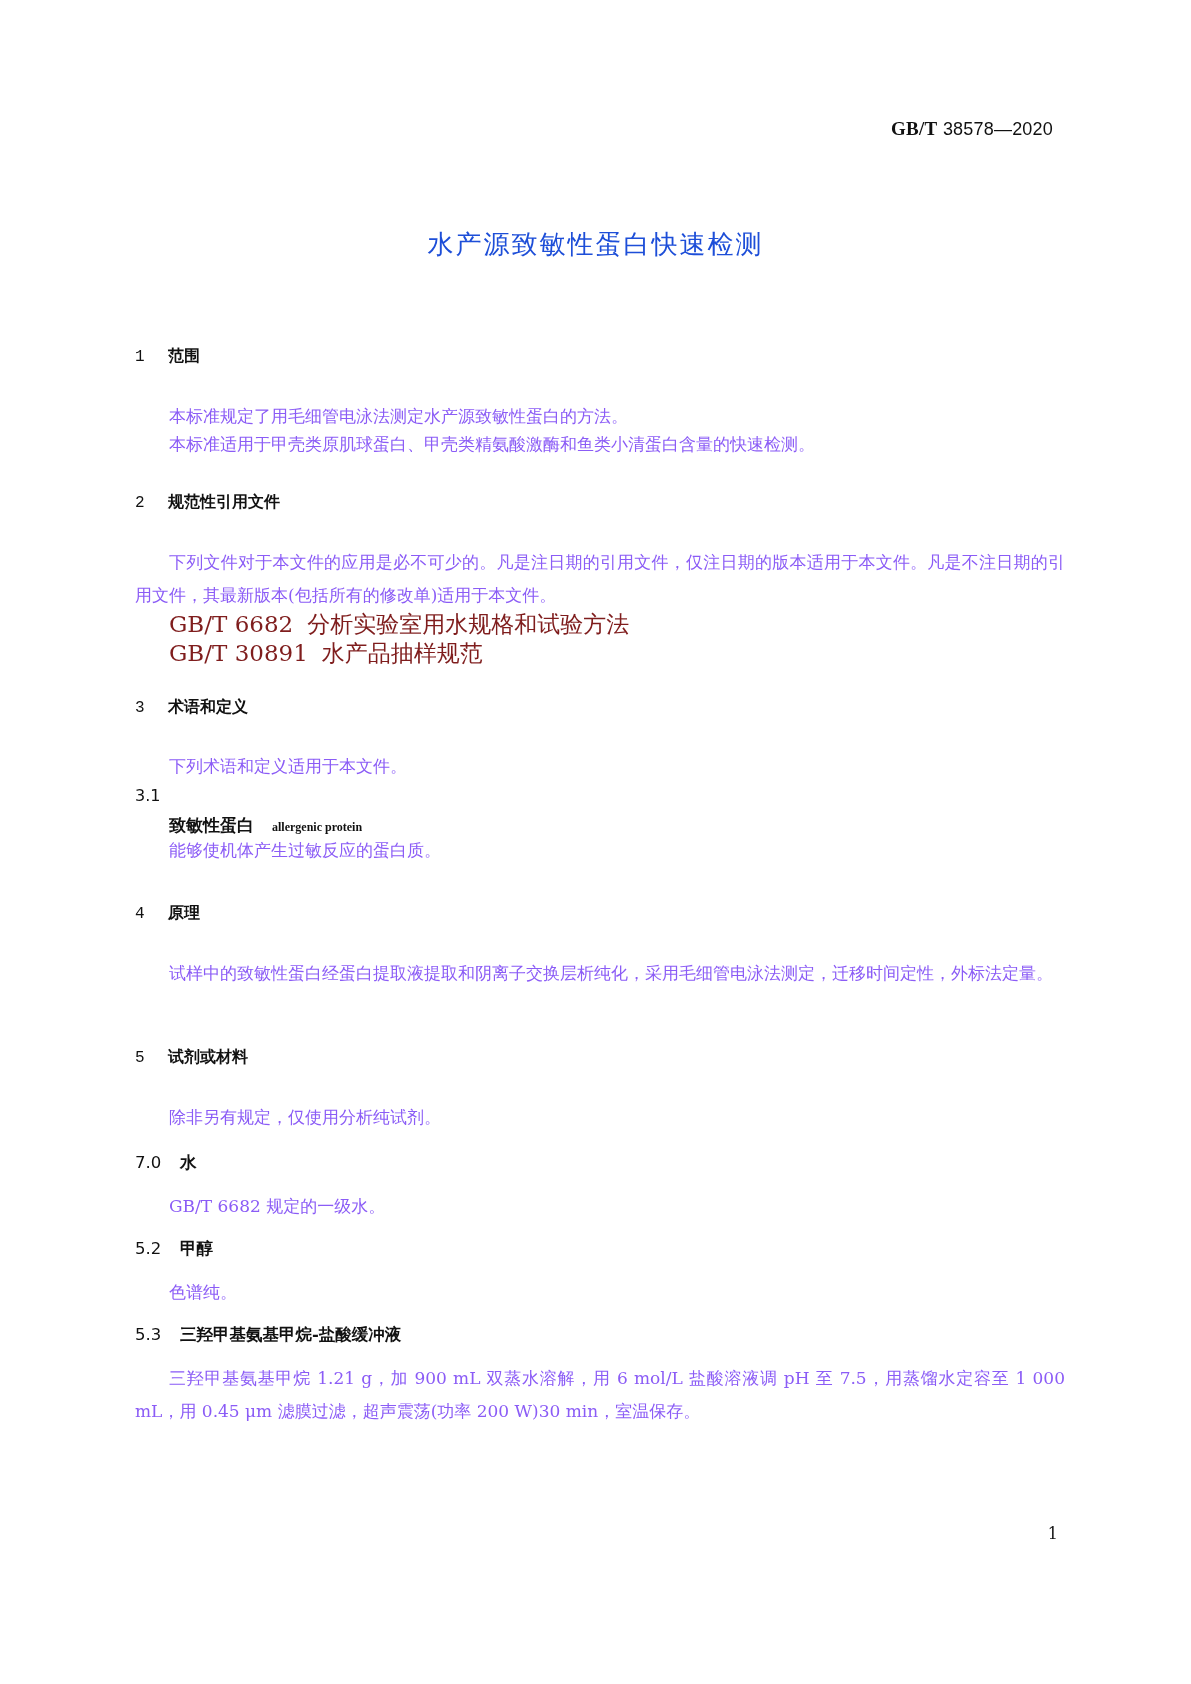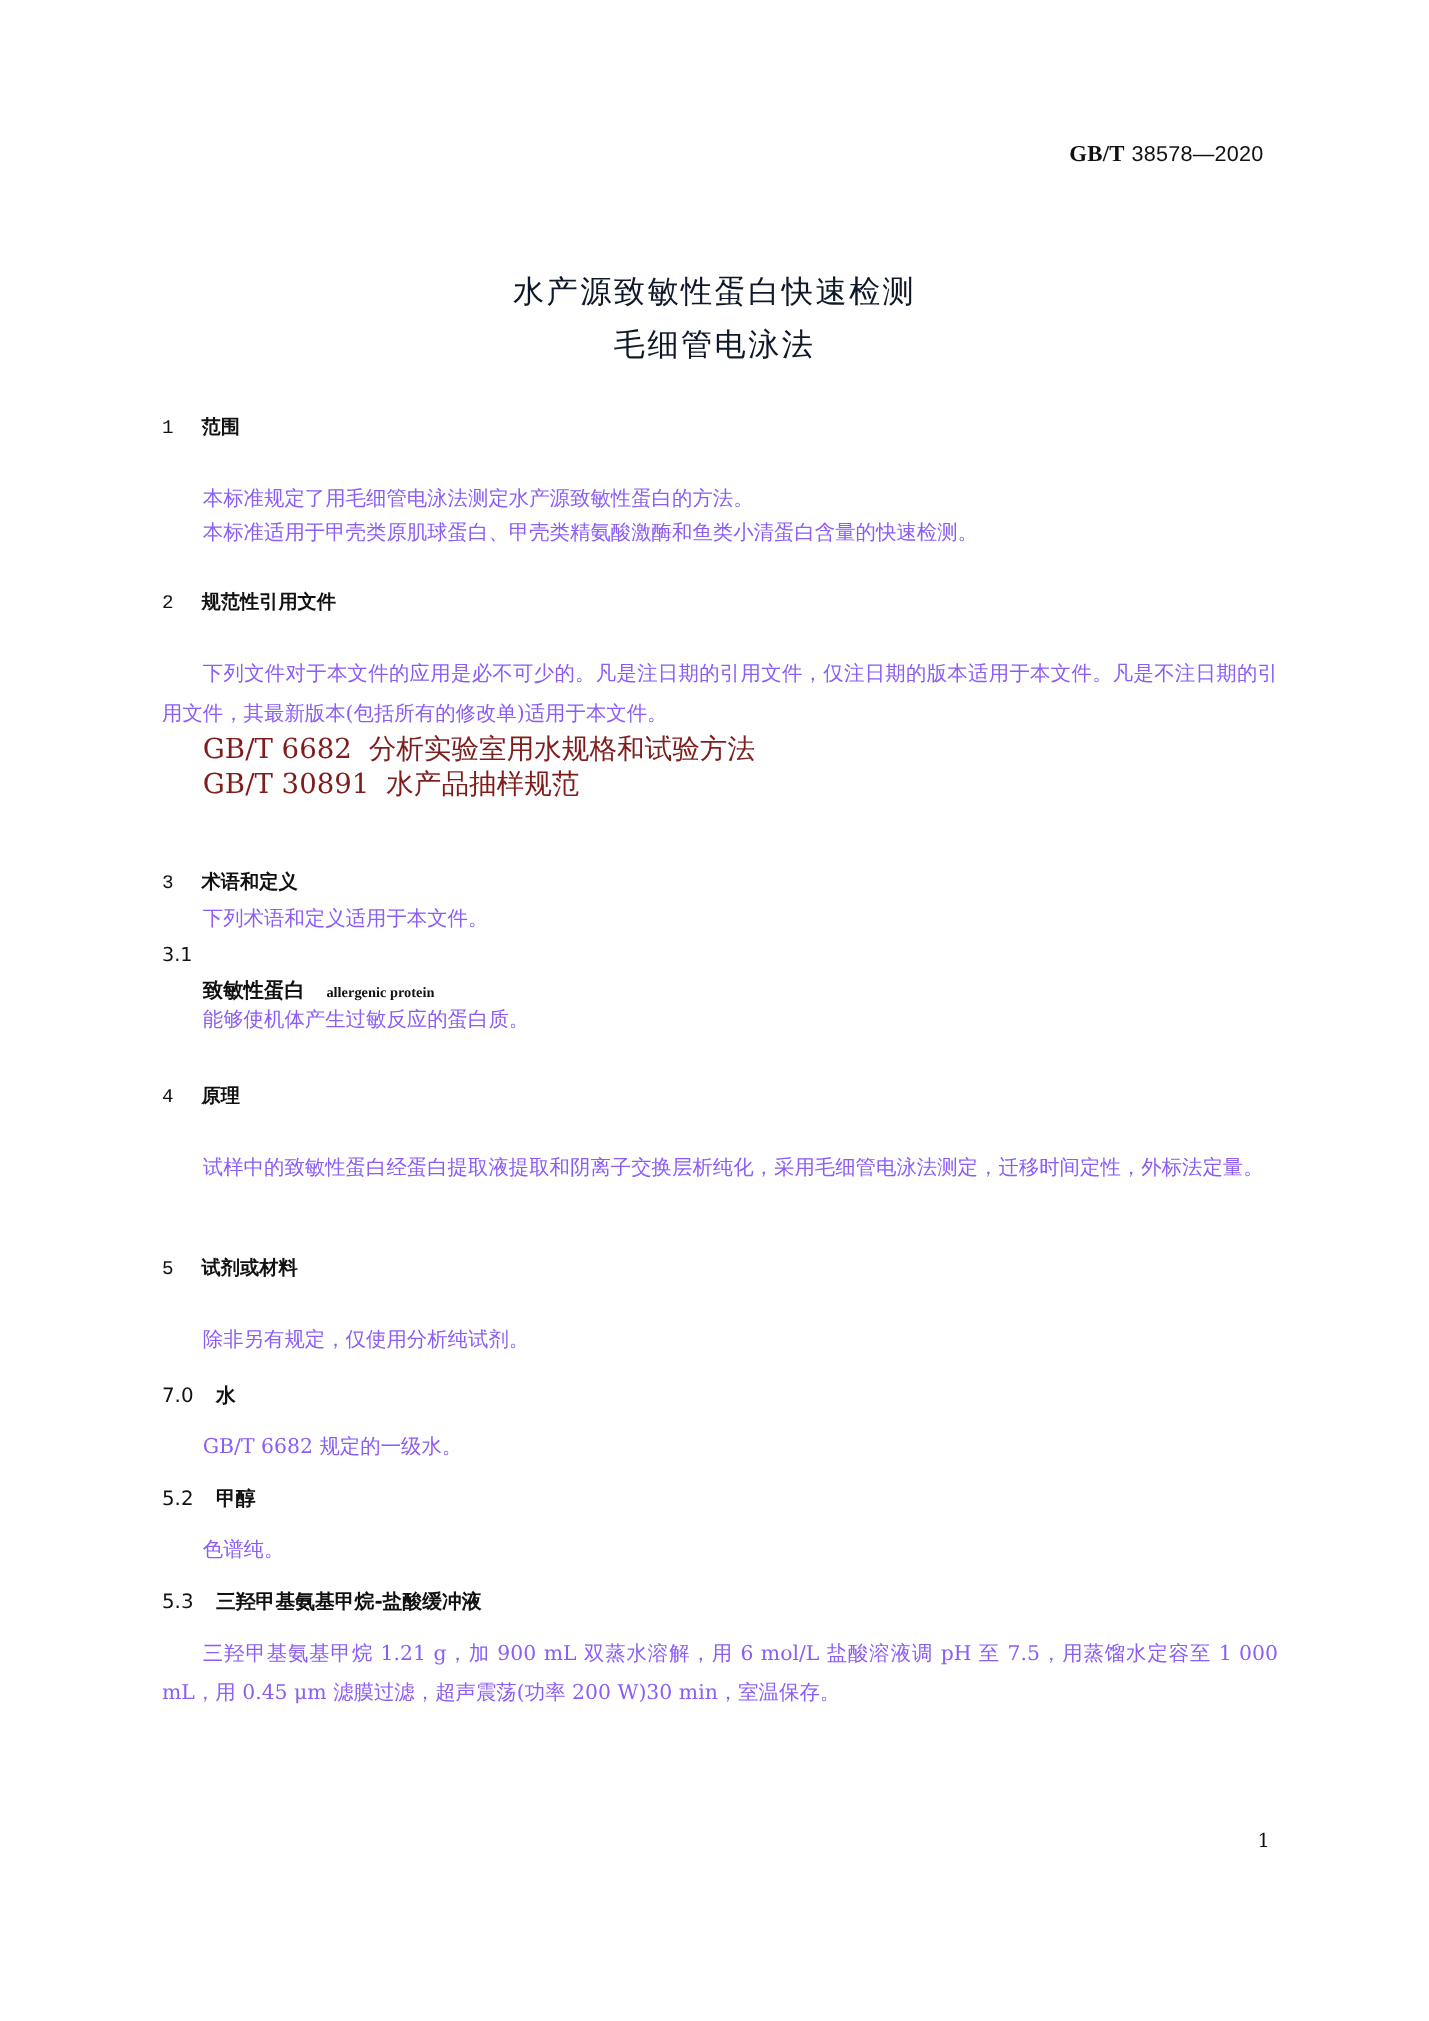--- a/index.html
+++ b/index.html
@@ -10,21 +10,21 @@
   }
   .std-code {
     position: absolute; top: 118px; right: 138px;
     font-size: 17px; letter-spacing: 0.2px;
   }
   .std-code .gb { font-family: "Liberation Serif", serif; font-weight: bold; font-size: 19px; }
   .std-code .num { font-family: "Liberation Sans", sans-serif; font-size: 18px; }
   .title {
     position: absolute; left: 0; right: 0; top: 222px; text-align: center;
     font-family: "DejaVu Sans", sans-serif; font-size: 26px; letter-spacing: 2px;
-    line-height: 44px; color: #0f172a;
+    line-height: 44px; color: #1d4ed8;
   }
   .title div { margin: 0; }
   .h1 {
     position: absolute; left: 135px;
     font-family: Liberation Mono, monospace; font-size: 16px; font-weight: bold;
   }
   .h1 .n { display: inline-block; width: 33px; font-weight: normal; }
   .h2 {
     position: absolute; left: 135px;
     font-family: "DejaVu Sans", sans-serif; font-size: 16.5px; font-weight: bold;
@@ -59,41 +59,40 @@
 
 <div>
 
   <div class="std-code">
     <span class="gb">GB/T</span>
     <span class="num">38578—2020</span>
   </div>
 
   <div class="title">
     <div>水产源致敏性蛋白快速检测</div>
-    <div>毛细管电泳法</div>
   </div>
 
   <div class="h1" style="top:346px;">
     <span class="n">1</span><span>范围</span>
   </div>
   <div class="p" style="top:400px;">本标准规定了用毛细管电泳法测定水产源致敏性蛋白的方法。</div>
   <div class="p" style="top:428px;">本标准适用于甲壳类原肌球蛋白、甲壳类精氨酸激酶和鱼类小清蛋白含量的快速检测。</div>
 
   <div class="h1" style="top:492px;">
     <span class="n">2</span><span>规范性引用文件</span>
   </div>
   <div class="p" style="top:546px;">下列文件对于本文件的应用是必不可少的。凡是注日期的引用文件，仅注日期的版本适用于本文件。凡是不注日期的引用文件，其最新版本(包括所有的修改单)适用于本文件。</div>
   <div class="ref" style="top:609px;">
     <span class="code">GB/T 6682</span><span>分析实验室用水规格和试验方法</span>
   </div>
   <div class="ref" style="top:638px;">
     <span class="code">GB/T 30891</span><span>水产品抽样规范</span>
   </div>
 
-  <div class="h1" style="top:697px;margin-top:28px;">
+  <div class="h1" style="top:697px;">
     <span class="n">3</span><span>术语和定义</span>
   </div>
   <div class="p" style="top:750px;">下列术语和定义适用于本文件。</div>
   <div class="term-num" style="top:786px;">3.1</div>
   <div class="term" style="top:814px;">
     <span>致敏性蛋白</span><span class="en">allergenic protein</span>
   </div>
   <div class="p" style="top:834px; left:169px; width:900px; text-indent:0;">能够使机体产生过敏反应的蛋白质。</div>
 
   <div class="h1" style="top:903px;">

